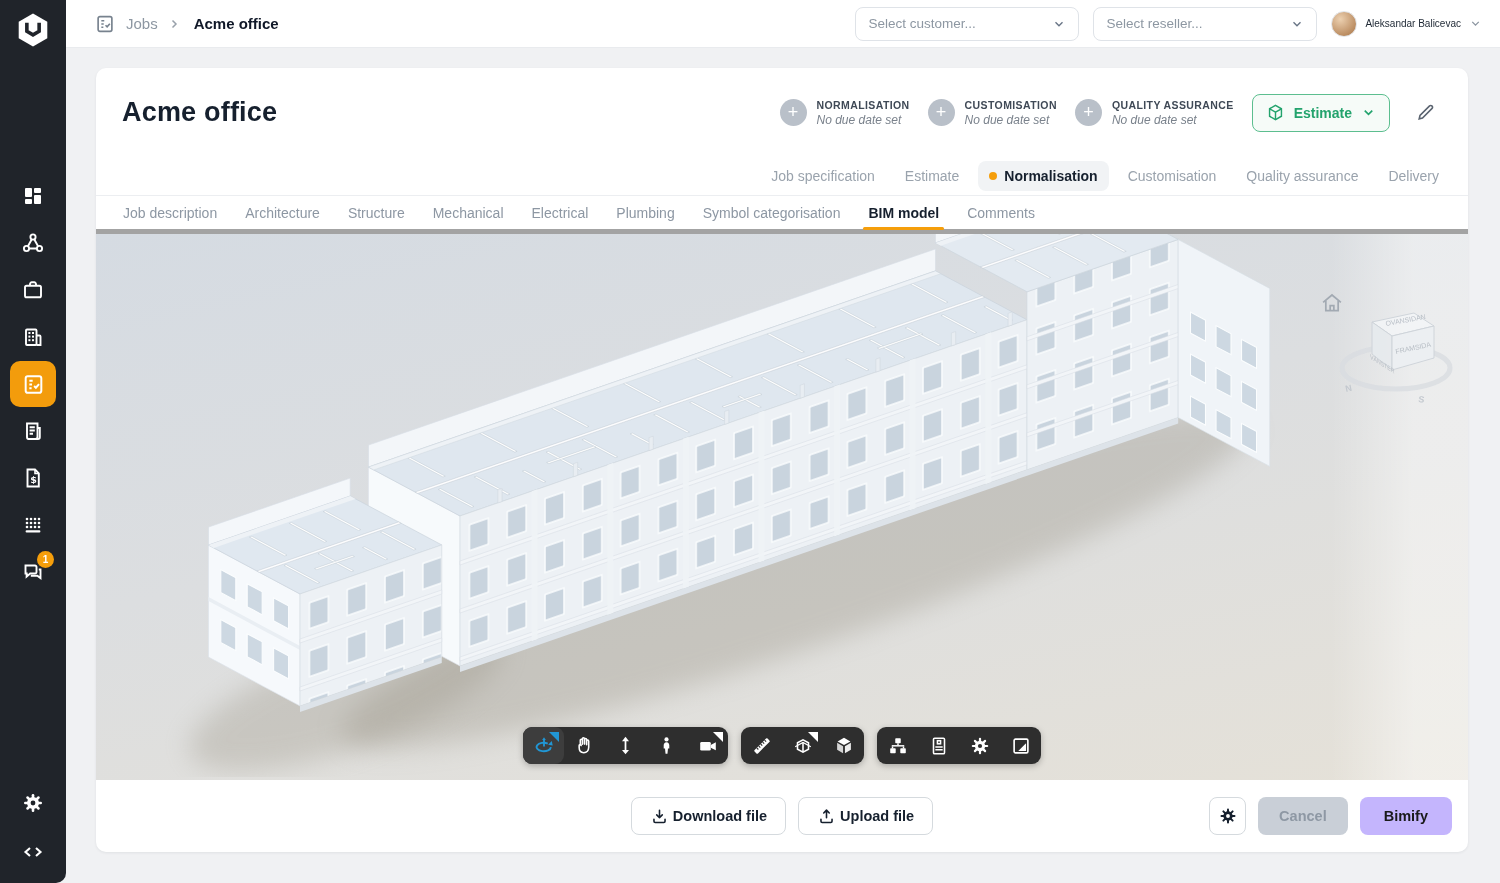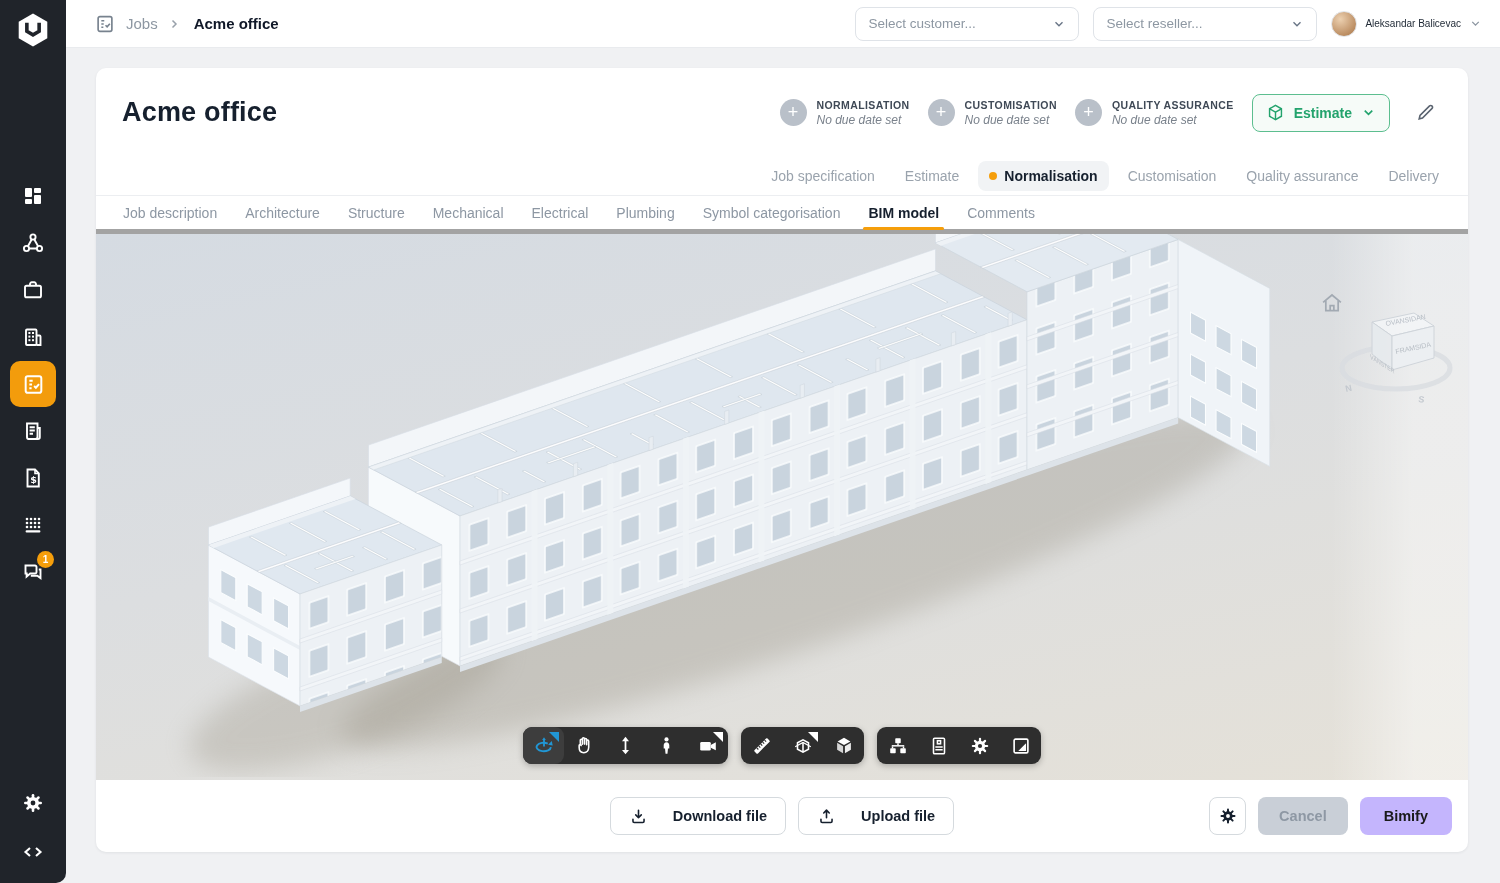--- a/index.html
+++ b/index.html
@@ -80,21 +80,21 @@
   .tool { width:41px; height:37px; display:flex; align-items:center; justify-content:center; position:relative; border-radius:9px; }
   .tool.active { background:#3D3D3D; }
   .fly::after { content:""; position:absolute; top:5px; right:5px; width:0; height:0;
                 border-left:5px solid transparent; border-bottom:5px solid transparent;
                 border-top:5px solid #fff; border-right:5px solid #fff; }
   .fly.blue::after { border-top-color:#2196D4; border-right-color:#2196D4; }
 
   
   .card-footer { height:72px; display:grid; grid-template-columns:1fr auto 1fr; align-items:center; padding:0 16px; }
   .cf-center { grid-column:2; display:flex; gap:12px; }
-  .btn { height:38px; border-radius:8px; font-size:14.5px; font-weight:bold; display:flex; align-items:center; gap:25px; padding:0 18px; }
+  .btn { height:38px; border-radius:8px; font-size:14.5px; font-weight:bold; display:flex; align-items:center; gap:4px; padding:0 18px; }
   .btn.outline { background:#fff; border:1px solid #d5dade; color:#16202e; }
   .cf-right { grid-column:3; display:flex; justify-content:flex-end; align-items:center; gap:12px; }
   .iconbtn { width:37px; height:38px; border:1px solid #d5dade; border-radius:8px; background:#fff;
              display:flex; align-items:center; justify-content:center; }
   .btn.cancel { background:#C9CFD7; color:#8E98A4; padding:0 21px; }
   .btn.bimify { background:#c4b5fd; color:#1a1a1a; padding:0 24px; }
 </style>
 </head>
 <body>
 

